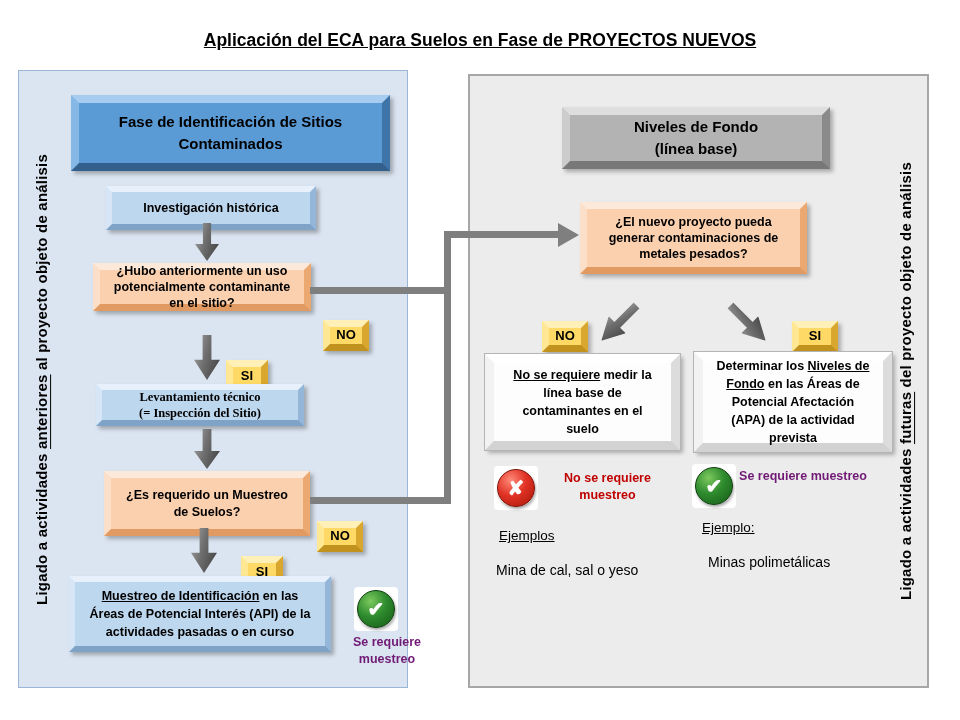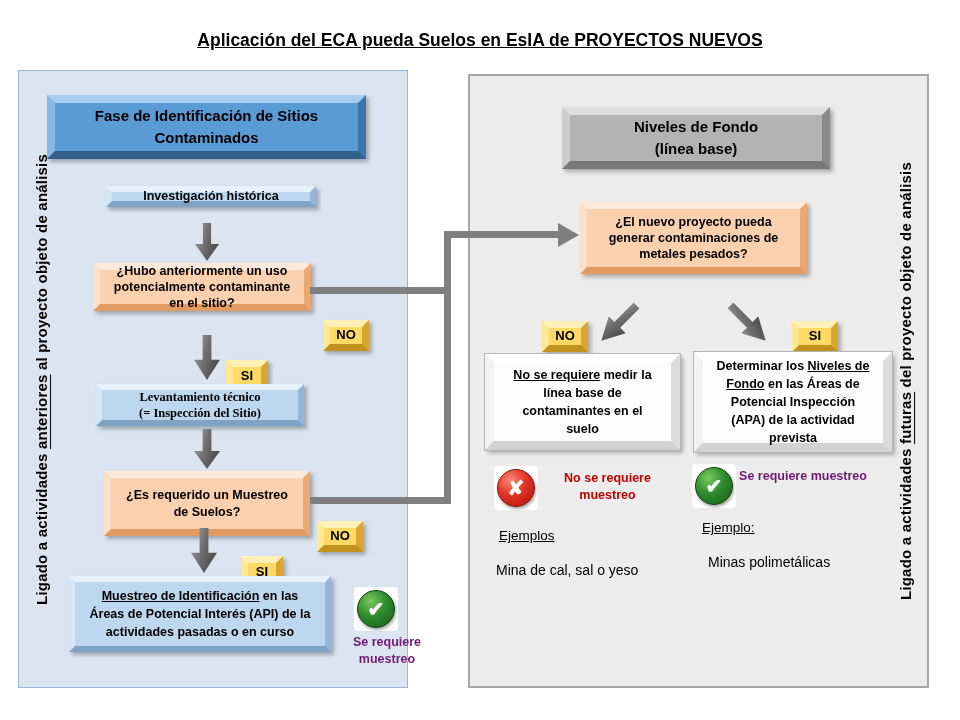--- a/index.html
+++ b/index.html
@@ -69,34 +69,34 @@
   .st-red   { color:#c00000; }
   .ex-label { position:absolute; font-size:13.5px; text-decoration:underline; }
   .ex-text  { position:absolute; font-size:14px; }
 </style>
 </head>
 <body>
 
 <div class="stage">
 
   <div class="title">
-    <span>Aplicación del ECA pueda Suelos en EsIA de PROYECTOS NUEVOS</span>
+    <span>Aplicación del ECA para Suelos en Fase de PROYECTOS NUEVOS</span>
   </div>
 
   <div class="panel panel-left">
     <div class="vlabel vl-left">
       <div class="vtext"><span>Ligado a actividades </span><span class="u">anteriores</span><span> al proyecto objeto de análisis</span></div>
     </div>
 
-    <div class="box blue-h" style="left:28px; top:24px; width:319px; height:64px;">
+    <div class="box blue-h" style="left:52px; top:24px; width:319px; height:76px;">
       <div>Fase de Identificación de Sitios</div>
       <div>Contaminados</div>
     </div>
 
-    <div class="box blue-s" style="left:87px; top:115px; width:210px; height:21px;">
+    <div class="box blue-s" style="left:87px; top:115px; width:210px; height:44px;">
       <div>Investigación histórica</div>
     </div>
 
     <div class="arr" style="left:176px; top:152px; width:24px; height:38px;"></div>
 
     <div class="box peach pad" style="left:74px; top:192px; width:218px; height:48px;">
       <div>¿Hubo anteriormente un uso potencialmente contaminante en el sitio?</div>
     </div>
 
     <div class="box yellow" style="left:304px; top:230px; width:46px; height:31px;">
@@ -160,21 +160,21 @@
     </div>
 
     <div class="arr rot-dl" style="left:137px; top:222px; width:24px; height:50px;"></div>
     <div class="arr rot-dr" style="left:266px; top:222px; width:24px; height:50px;"></div>
 
     <div class="box white-b pad" style="left:15px; top:278px; width:195px; height:96px;">
       <div><span class="u">No se requiere</span><span> medir la línea base de contaminantes en el suelo</span></div>
     </div>
 
     <div class="box white-b pad" style="left:224px; top:276px; width:198px; height:100px;">
-      <div><span>Determinar los </span><span class="u">Niveles de Fondo</span><span> en las Áreas de Potencial Inspección (APA) de la actividad prevista</span></div>
+      <div><span>Determinar los </span><span class="u">Niveles de Fondo</span><span> en las Áreas de Potencial Afectación (APA) de la actividad prevista</span></div>
     </div>
 
     <div class="tile" style="left:24px; top:390px;">
       <div class="circ circ-red">✘</div>
     </div>
     <div class="status st-red" style="left:70px; top:394px; width:135px;">No se requiere muestreo</div>
 
     <div class="tile" style="left:222px; top:388px;">
       <div class="circ circ-green">✔</div>
     </div>

